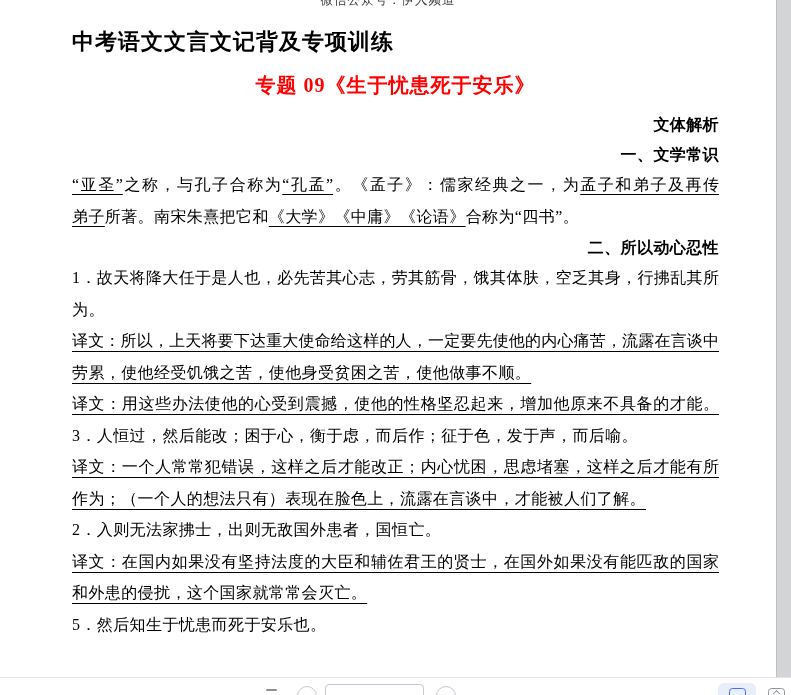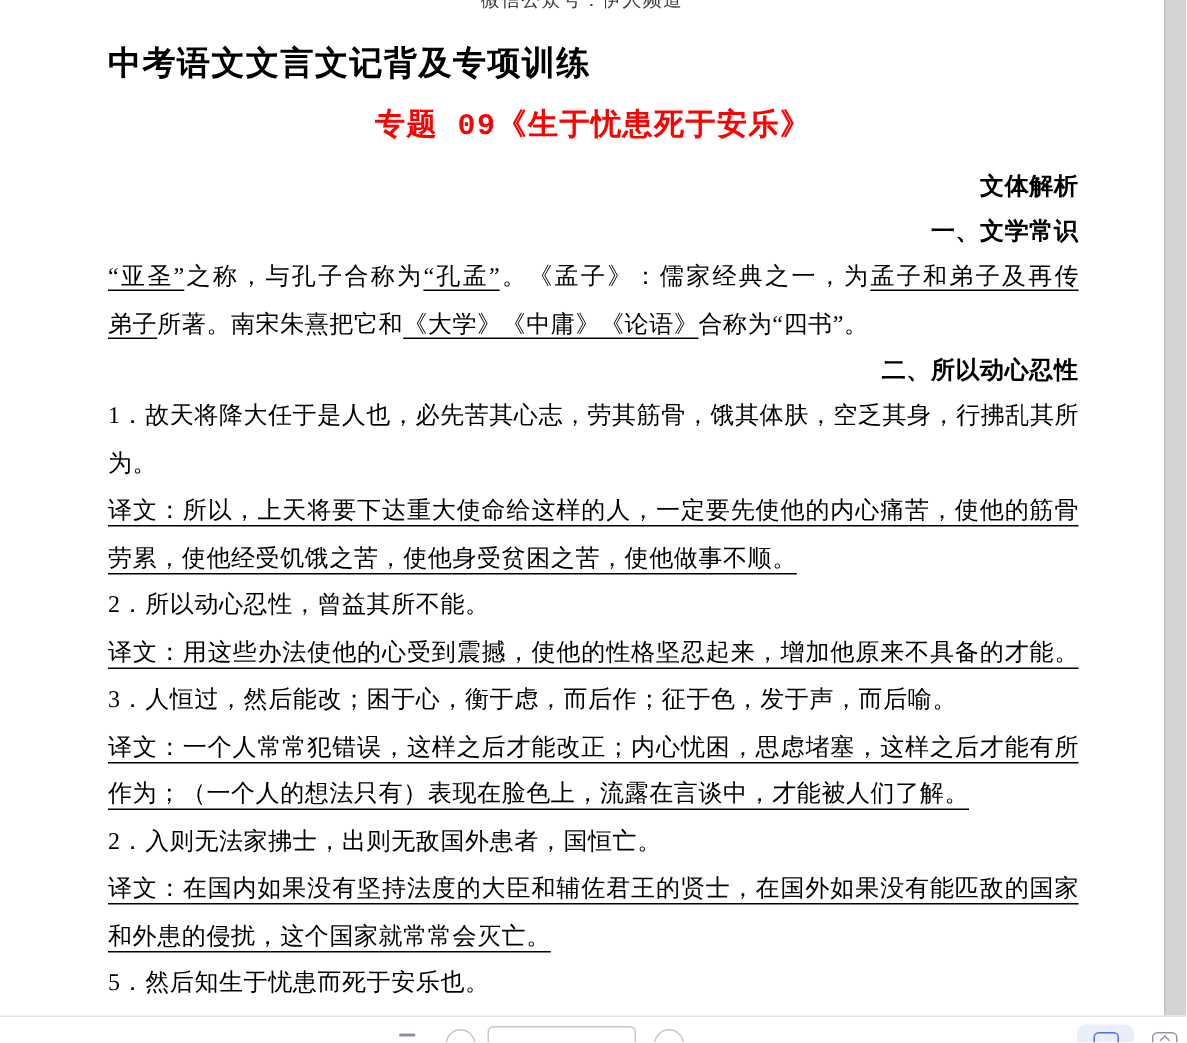--- a/index.html
+++ b/index.html
@@ -36,21 +36,21 @@
     text-align: left;
     font-family: "Liberation Sans", sans-serif;
     font-weight: 900;
     font-size: 22px;
     line-height: 30px;
     letter-spacing: 1px;
   }
   .doc-subtitle {
     margin-top: 14px;
     text-align: center;
-    font-family: Liberation Mono, monospace;
+    font-family: Liberation Serif, serif;
     font-weight: 900;
     font-size: 20px;
     line-height: 28px;
     letter-spacing: 1px;
   }
   .lines { margin-top: 12px; }
   .line {
     height: 31.5px;
     line-height: 31.5px;
     font-size: 16px;
@@ -181,23 +181,22 @@
     <div class="doc-title">中考语文文言文记背及专项训练</div>
     <div class="doc-subtitle" id="subtitle" style="color: rgb(255, 0, 0);">专题 09《生于忧患死于安乐》</div>
     <div class="lines" id="doc-lines">
         <div class="line heading"><span>文体解析</span></div>
         <div class="line heading"><span>一、文学常识</span></div>
         <div class="line body full"><span class="u">“亚圣”</span><span>之称，与孔子合称为</span><span class="u">“孔孟”</span><span>。《孟子》：儒家经典之一，为</span><span class="u">孟子和弟子及再传</span></div>
         <div class="line body"><span class="u">弟子</span><span>所著。南宋朱熹把它和</span><span class="u">《大学》《中庸》《论语》</span><span>合称为“四书”。</span></div>
         <div class="line heading"><span>二、所以动心忍性</span></div>
         <div class="line body full"><span>1．故天将降大任于是人也，必先苦其心志，劳其筋骨，饿其体肤，空乏其身，行拂乱其所</span></div>
         <div class="line body"><span>为。</span></div>
-        <div class="line trans full"><span>译文：所以，上天将要下达重大使命给这样的人，一定要先使他的内心痛苦，使他的筋骨</span></div>
+        <div class="line trans full"><span>译文：所以，上天将要下达重大使命给这样的人，一定要先使他的内心痛苦，流露在言谈中</span></div>
         <div class="line trans"><span>劳累，使他经受饥饿之苦，使他身受贫困之苦，使他做事不顺。</span></div>
-        <div class="line body"><span>2．所以动心忍性，曾益其所不能。</span></div>
         <div class="line trans full"><span>译文：用这些办法使他的心受到震撼，使他的性格坚忍起来，增加他原来不具备的才能。</span></div>
         <div class="line body"><span>3．人恒过，然后能改；困于心，衡于虑，而后作；征于色，发于声，而后喻。</span></div>
         <div class="line trans full"><span>译文：一个人常常犯错误，这样之后才能改正；内心忧困，思虑堵塞，这样之后才能有所</span></div>
         <div class="line trans"><span>作为；（一个人的想法只有）表现在脸色上，流露在言谈中，才能被人们了解。</span></div>
         <div class="line body"><span>2．入则无法家拂士，出则无敌国外患者，国恒亡。</span></div>
         <div class="line trans full"><span>译文：在国内如果没有坚持法度的大臣和辅佐君王的贤士，在国外如果没有能匹敌的国家</span></div>
         <div class="line trans"><span>和外患的侵扰，这个国家就常常会灭亡。</span></div>
         <div class="line body"><span>5．然后知生于忧患而死于安乐也。</span></div>
       </div>
   </div>

